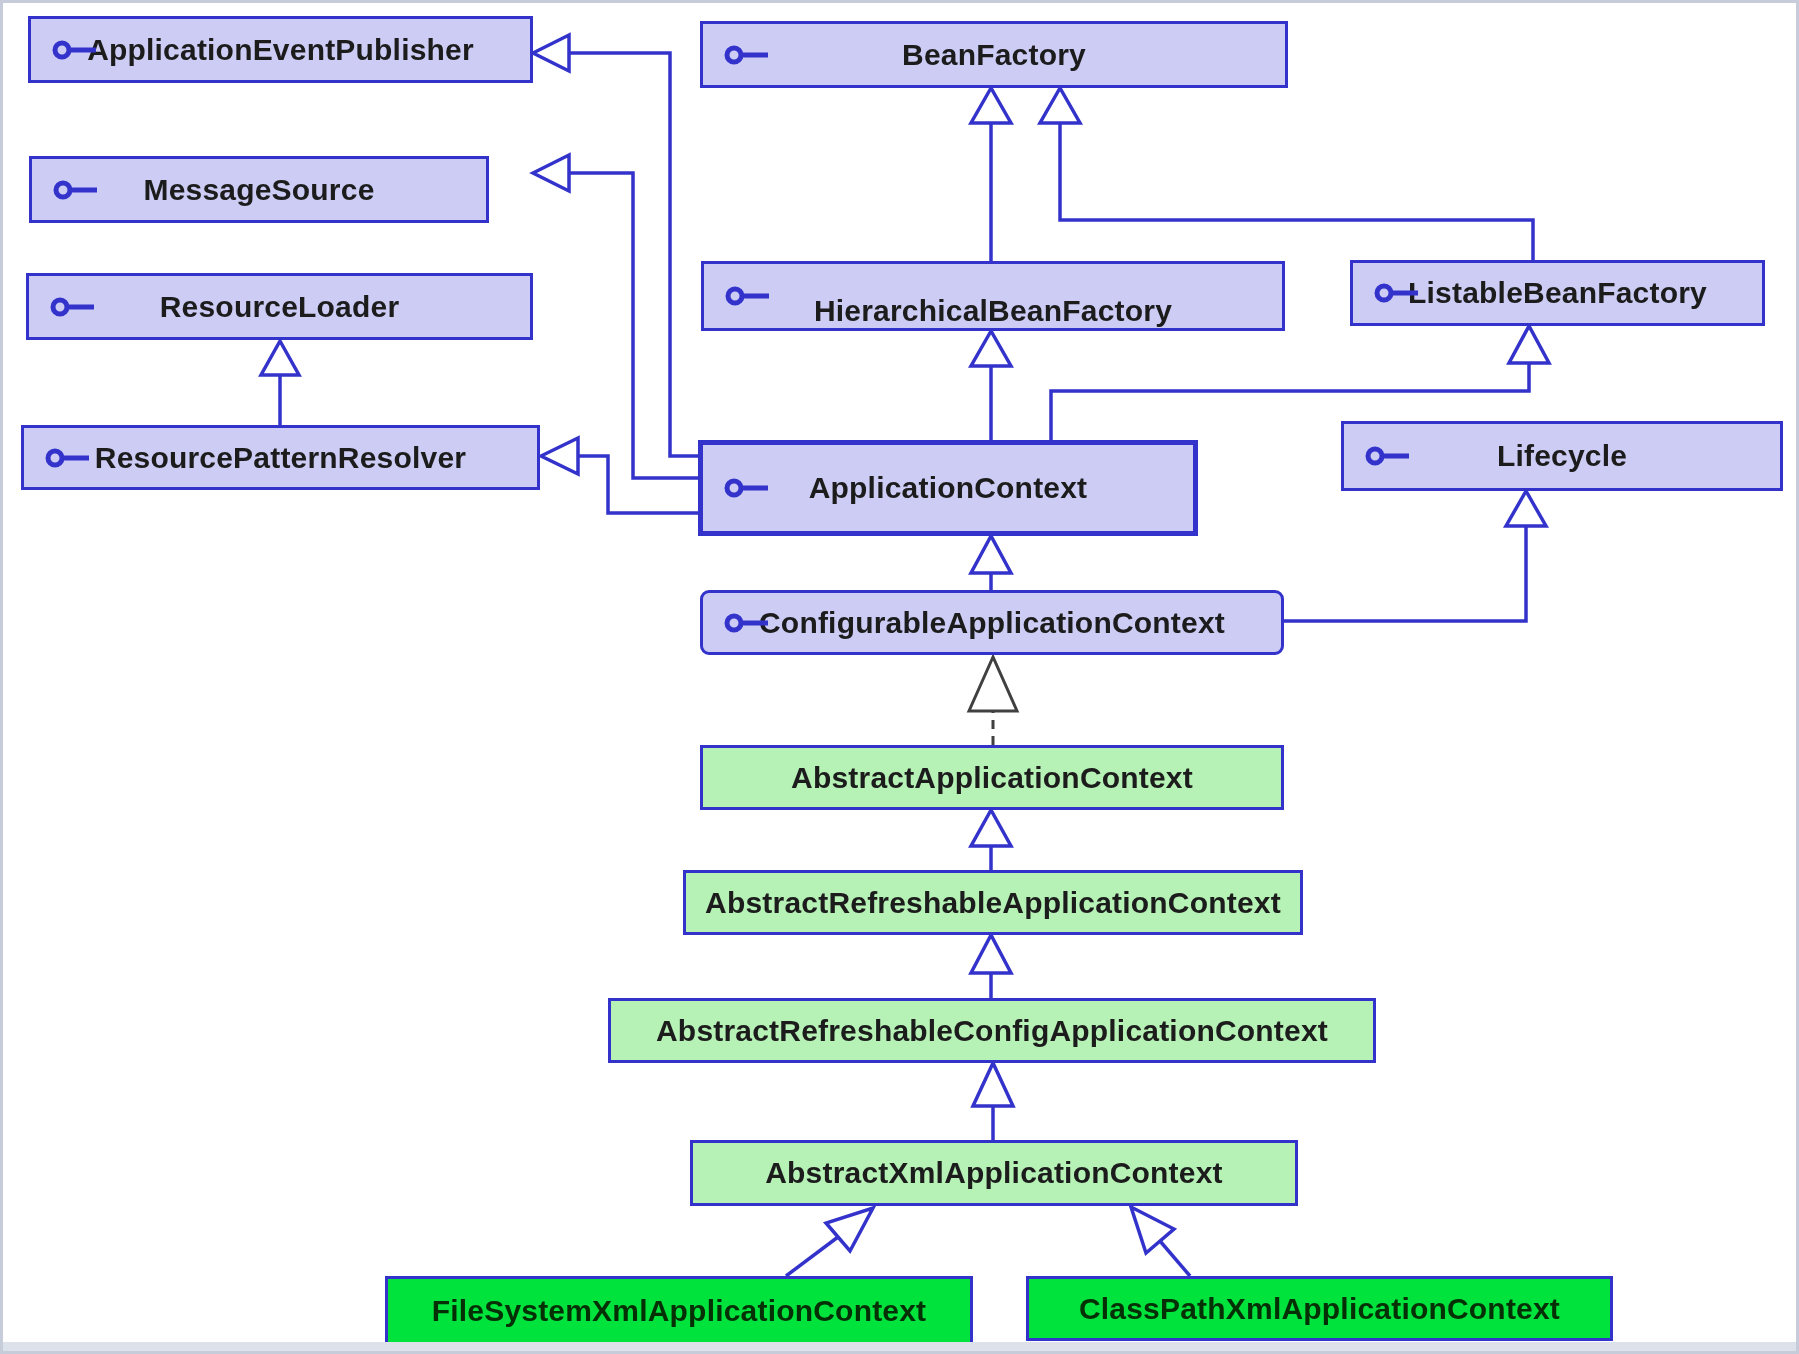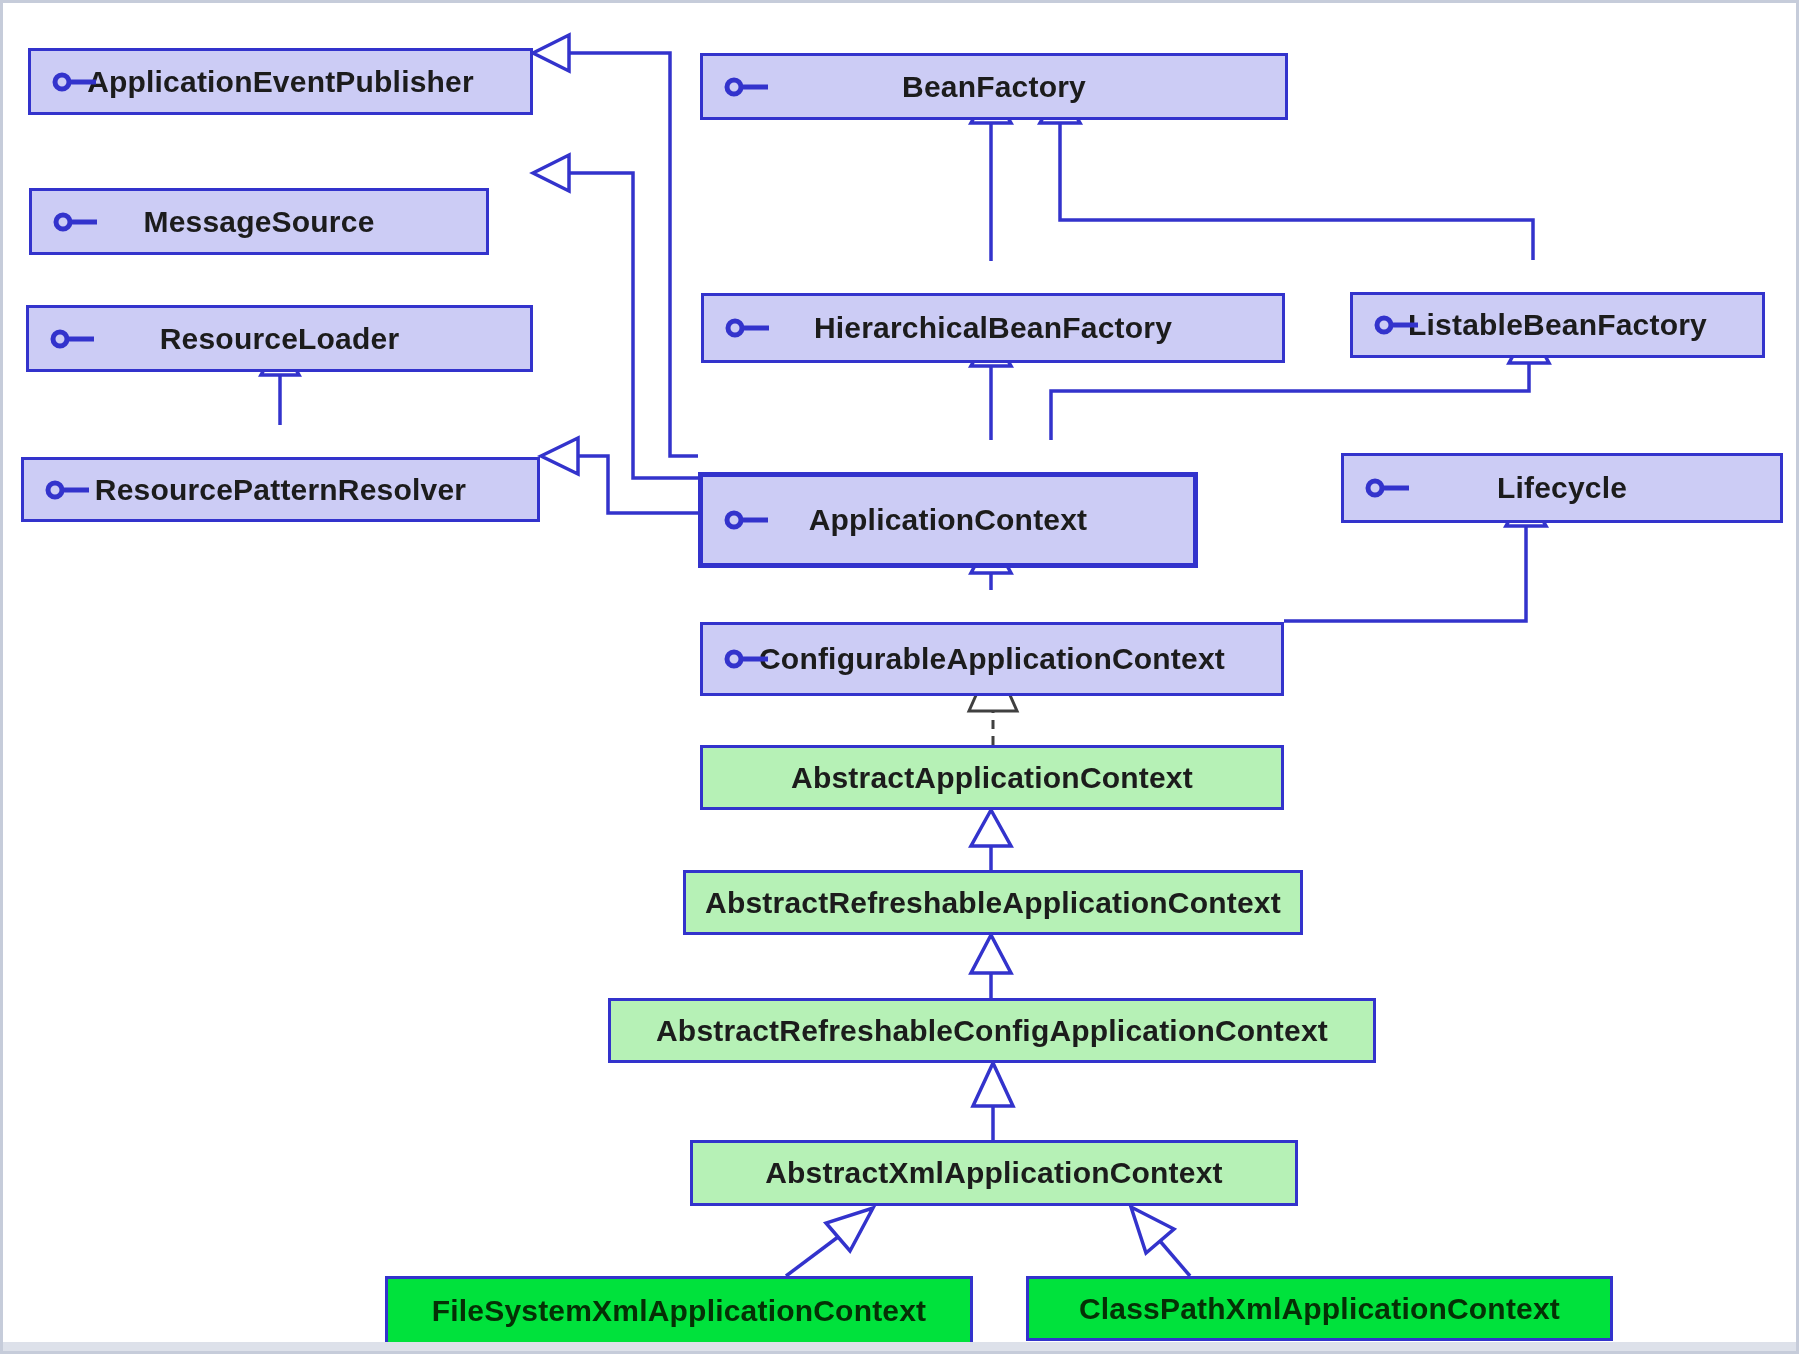--- a/index.html
+++ b/index.html
@@ -18,21 +18,21 @@
   .realize-line { stroke:#404040; stroke-width:3; fill:none; stroke-dasharray:9 7; }
   .realize-tri  { stroke:#404040; stroke-width:3; fill:#ffffff; }
 
   .uml-box {
     position:absolute; box-sizing:border-box;
     border:3px solid #3333cc;
     display:flex; align-items:center; justify-content:center;
     font-weight:bold; font-size:30px; letter-spacing:0.2px;
     color:#1c1c1c; white-space:nowrap;
   }
-  .interface { background:#ccccf5;margin-top:32px; }
+  .interface { background:#ccccf5; }
   .abstract  { background:#b6f1b6; }
   .concrete  { background:#00e23c; color:#053005; }
   .thick     { border-width:5px; }
 
   .lollipop { position:absolute; left:20px; top:50%; transform:translateY(-50%); width:52px; height:26px; }
 
   #bottom-strip {
     position:absolute; left:0; bottom:0; width:100%; height:9px;
     background:#dde1ea;
   }
@@ -158,21 +158,21 @@
   </div>
 
   <div class="uml-box interface" style="left:697px;top:18px;width:588px;height:67px;">
     <svg class="lollipop" viewBox="0 0 52 26">
         <circle cx="11" cy="13" r="7" fill="none" stroke="#3333cc" stroke-width="5"></circle>
         <line x1="18" y1="13" x2="45" y2="13" stroke="#3333cc" stroke-width="5"></line>
       </svg>
     <span>BeanFactory</span>
   </div>
 
-  <div class="uml-box interface" style="left:698px;top:258px;width:584px;height:70px;">
+  <div class="uml-box interface" style="left:698px;top:258px;width:584px;height:70px;align-items:flex-end;">
     <svg class="lollipop" viewBox="0 0 52 26">
         <circle cx="11" cy="13" r="7" fill="none" stroke="#3333cc" stroke-width="5"></circle>
         <line x1="18" y1="13" x2="45" y2="13" stroke="#3333cc" stroke-width="5"></line>
       </svg>
     <span>HierarchicalBeanFactory</span>
   </div>
 
   <div class="uml-box interface" style="left:1347px;top:257px;width:415px;height:66px;">
     <svg class="lollipop" viewBox="0 0 52 26">
         <circle cx="11" cy="13" r="7" fill="none" stroke="#3333cc" stroke-width="5"></circle>
@@ -190,21 +190,21 @@
   </div>
 
   <div class="uml-box interface" style="left:1338px;top:418px;width:442px;height:70px;">
     <svg class="lollipop" viewBox="0 0 52 26">
         <circle cx="11" cy="13" r="7" fill="none" stroke="#3333cc" stroke-width="5"></circle>
         <line x1="18" y1="13" x2="45" y2="13" stroke="#3333cc" stroke-width="5"></line>
       </svg>
     <span>Lifecycle</span>
   </div>
 
-  <div class="uml-box interface" style="left:697px;top:587px;width:584px;height:74px;">
+  <div class="uml-box interface" style="left:697px;top:587px;width:584px;height:65px;border-radius:9px;">
     <svg class="lollipop" viewBox="0 0 52 26">
         <circle cx="11" cy="13" r="7" fill="none" stroke="#3333cc" stroke-width="5"></circle>
         <line x1="18" y1="13" x2="45" y2="13" stroke="#3333cc" stroke-width="5"></line>
       </svg>
     <span>ConfigurableApplicationContext</span>
   </div>
 
   <div class="uml-box abstract" style="left:697px;top:742px;width:584px;height:65px;">
     <span>AbstractApplicationContext</span>
   </div>

